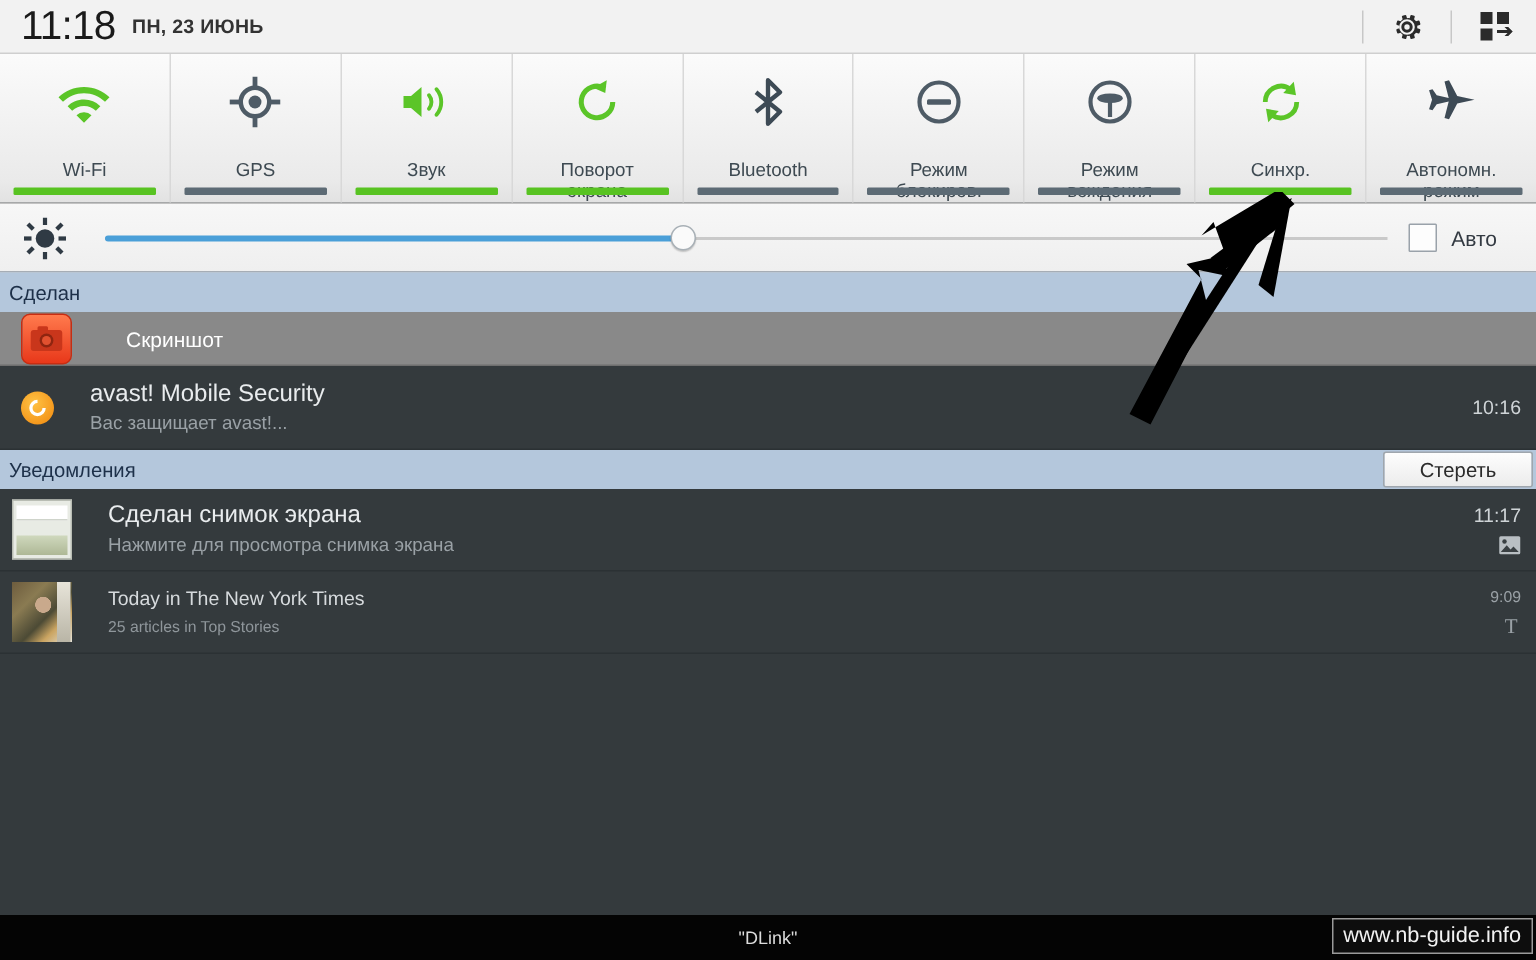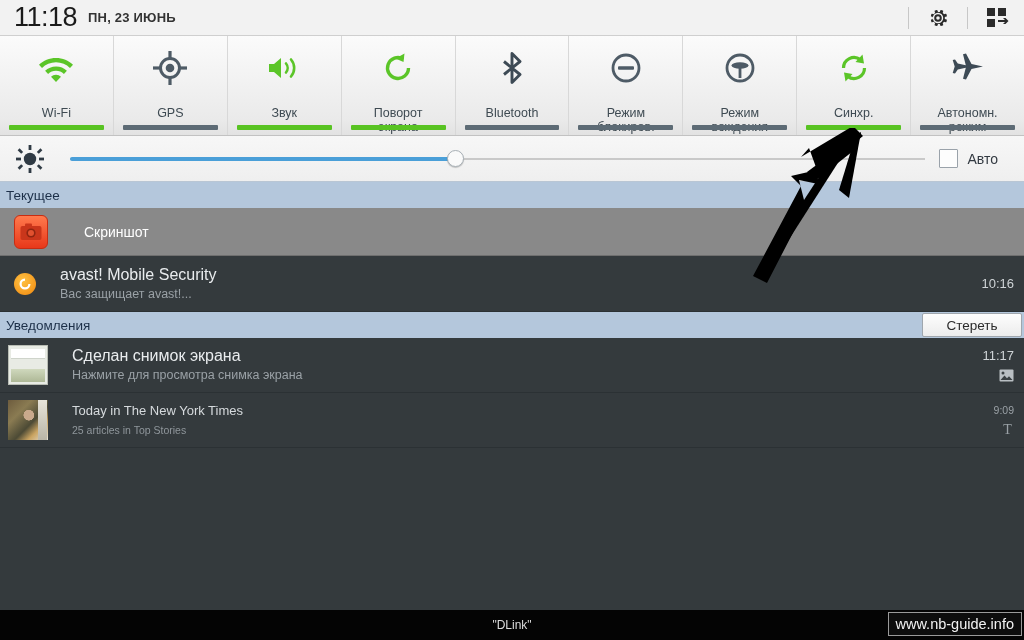--- a/index.html
+++ b/index.html
@@ -88,21 +88,21 @@
     position: absolute; right: 2px; top: 1px; height: 24px;
     min-width: 100px; padding: 0 13px;
     background: linear-gradient(#fdfdfd, #ececec);
     border: 1px solid #9fa6ad; border-radius: 2px;
     display: flex; align-items: center; justify-content: center;
     font-size: 13.5px; color: #2b2b2b;
   }
 
   
   .ongoing-row {
-    height: 48px; background: #898989;
+    height: 36px; background: #898989;
     display: flex; align-items: center; border-bottom: 1px solid #6f6f6f;
   }
   .cam-icon {
     width: 34px; height: 34px; margin-left: 14px; border-radius: 6px;
     background: linear-gradient(#ff7a4d, #e8381a);
     border: 1px solid #c72d12;
     display: flex; align-items: center; justify-content: center;
   }
   .ongoing-label { font-size: 14px; color: #fff; margin-left: 36px; }
 
@@ -332,21 +332,21 @@
       <div class="fill" style="width: 45%;"></div>
       <div class="thumb" style="left: 45%;"></div>
     </div>
     <div class="autobox">
       <div class="chk"></div>
       <div class="auto-label">Авто</div>
     </div>
   </div>
 
   <div class="sect">
-    <div class="sect-title">Текущее</div>
+    <div class="sect-title">Сделан</div>
   </div>
 
   <div class="ongoing-row">
     <div class="cam-icon">
       <svg width="22" height="18" viewBox="0 0 22 18">
         <rect x="0.5" y="3" width="21" height="14" rx="2" fill="#c9361b"></rect>
         <rect x="5" y="0.5" width="7" height="3" rx="1" fill="#c9361b"></rect>
         <circle cx="11" cy="10" r="4.6" fill="#8f2510"></circle>
         <circle cx="11" cy="10" r="3" fill="#e2512f"></circle>
       </svg>

